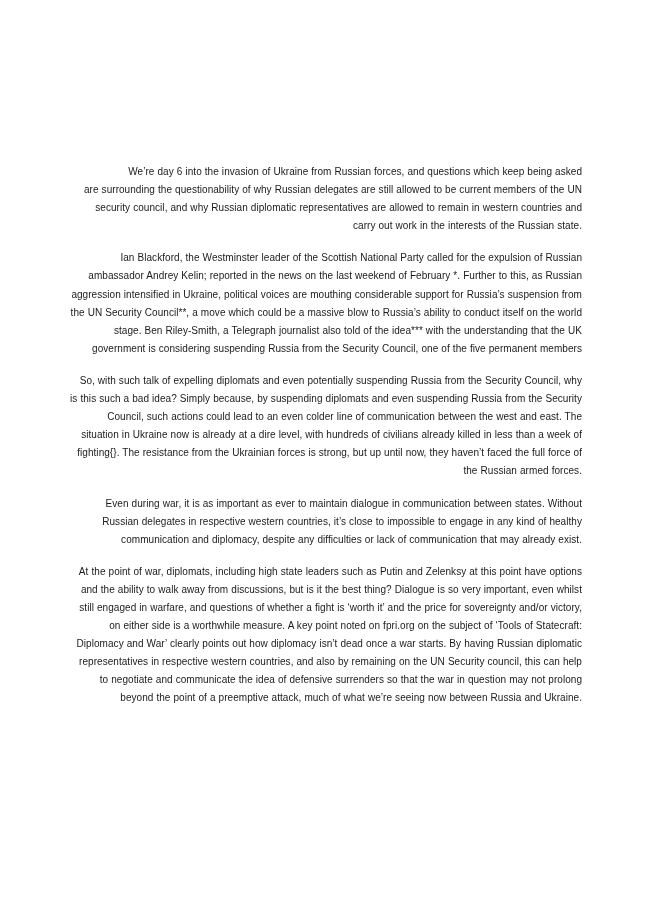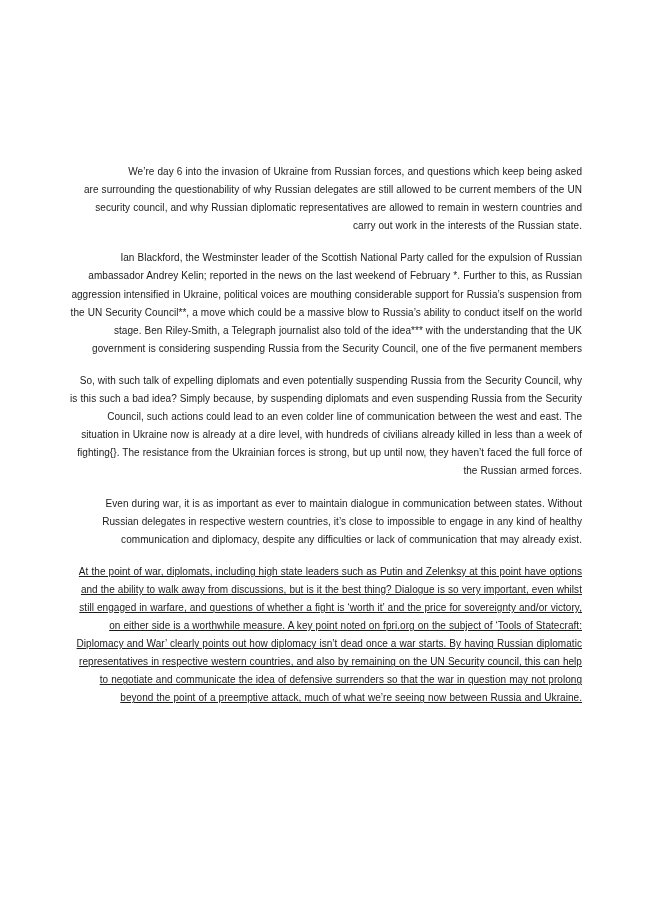--- a/index.html
+++ b/index.html
@@ -48,21 +48,20 @@
     color: #1a1a1a;
     text-align: right;
     letter-spacing: 0.05px;
     word-spacing: 0.2px;
   }
   .para.indented {
     text-indent: 48px;
   }
   .para:last-child {
     margin-bottom: 0;
-    text-decoration: underline;
   }
 </style>
 </head>
 <body>
 
 <div class="page">
 
 
   <div class="body-block">
 

